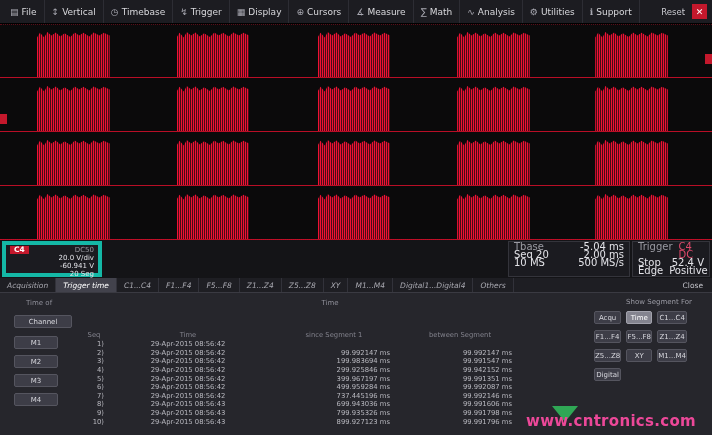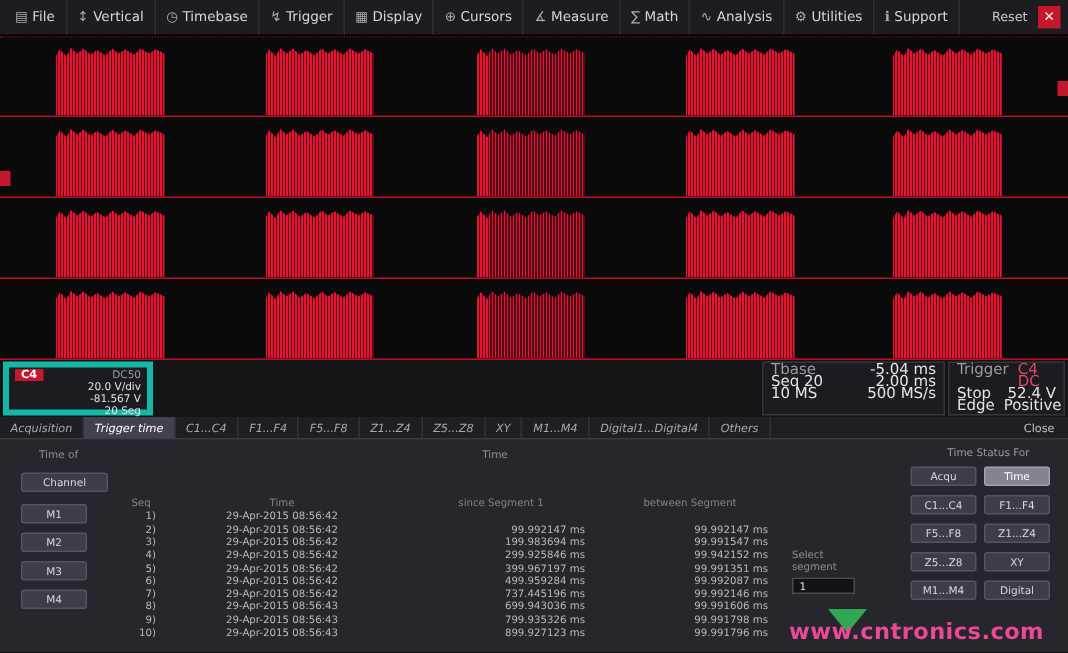--- a/index.html
+++ b/index.html
@@ -69,22 +69,22 @@
   .tr .c2 { text-align:right; padding-right:14px; }
   .tr .c3 { text-align:right; padding-right:4px; }
   .thead { color:#83838d; height:11px; }
   .thead .c0,.thead .c2,.thead .c3 { text-align:center; padding:0; }
 
   .selseg { position:absolute; left:528px; top:88px; width:52px; font-size:6.8px; color:#8e8e98; }
   .selseg-field { margin-top:3px; width:42px; height:11px; background:#121216; border:1px solid #4a4a54;
                   color:#e0e0e6; font-size:7px; display:flex; align-items:center; padding-left:4px; }
 
   .status-for { position:absolute; left:612px; top:20px; width:94px; text-align:center; font-size:7px; color:#9a9aa4; }
-  .status-grid { position:absolute; left:607px; top:33px; width:93px; display:grid;
-                 grid-template-columns:1fr 1fr; gap:6px 5px; }
+  .status-grid { position:absolute; left:594px; top:33px; width:93px; display:grid;
+                 grid-template-columns:1fr 1fr 1fr; gap:6px 5px; }
   .status-grid .btn { height:13px; }
 
   .wm-arrow { position:absolute; left:552px; top:128px; width:0; height:0;
               border-left:13px solid transparent; border-right:13px solid transparent;
               border-top:16px solid #2fae57; opacity:.95; }
   .watermark { position:absolute; right:16px; top:134px; font-size:15px; font-weight:bold;
                color:#ec4899; letter-spacing:.3px; }
 </style>
 </head>
 <body>
@@ -173,21 +173,21 @@
       <div class="burst" style="left: 83.6%; width: 10.2%; top: 168px;"></div>
     </div>
 
   <div class="statusbar">
     <div class="ch-box">
       <div class="ch-line1">
         <span class="ch-badge">C4</span>
         <span class="ch-coup">DC50</span>
       </div>
       <div class="ch-val">20.0 V/div</div>
-      <div class="ch-val">-81.567 V</div>
+      <div class="ch-val">-60.941 V</div>
       <div class="ch-val">20 Seg</div>
     </div>
     <div class="status-right">
       <div class="stat-box tb-box">
         <div class="stat-row">
           <span class="stat-lbl">Tbase</span>
           <span class="stat-val">-5.04 ms</span>
         </div>
         <div class="stat-row">
           <span class="stat-val">Seq 20</span>
@@ -305,26 +305,22 @@
           <span class="c3">99.991798 ms</span>
         </div>
         <div class="tr">
           <span class="c0">10)</span>
           <span class="c1">29-Apr-2015 08:56:43</span>
           <span class="c2">899.927123 ms</span>
           <span class="c3">99.991796 ms</span>
         </div>
       </div>
 
-    <div class="selseg">
-      <div>Select segment</div>
-      <div class="selseg-field">1</div>
-    </div>
-
-    <div class="status-for">Time Status For</div>
+
+    <div class="status-for">Show Segment For</div>
     <div class="status-grid">
         <div class="btn">Acqu</div>
         <div class="btn selected">Time</div>
         <div class="btn">C1...C4</div>
         <div class="btn">F1...F4</div>
         <div class="btn">F5...F8</div>
         <div class="btn">Z1...Z4</div>
         <div class="btn">Z5...Z8</div>
         <div class="btn">XY</div>
         <div class="btn">M1...M4</div>

